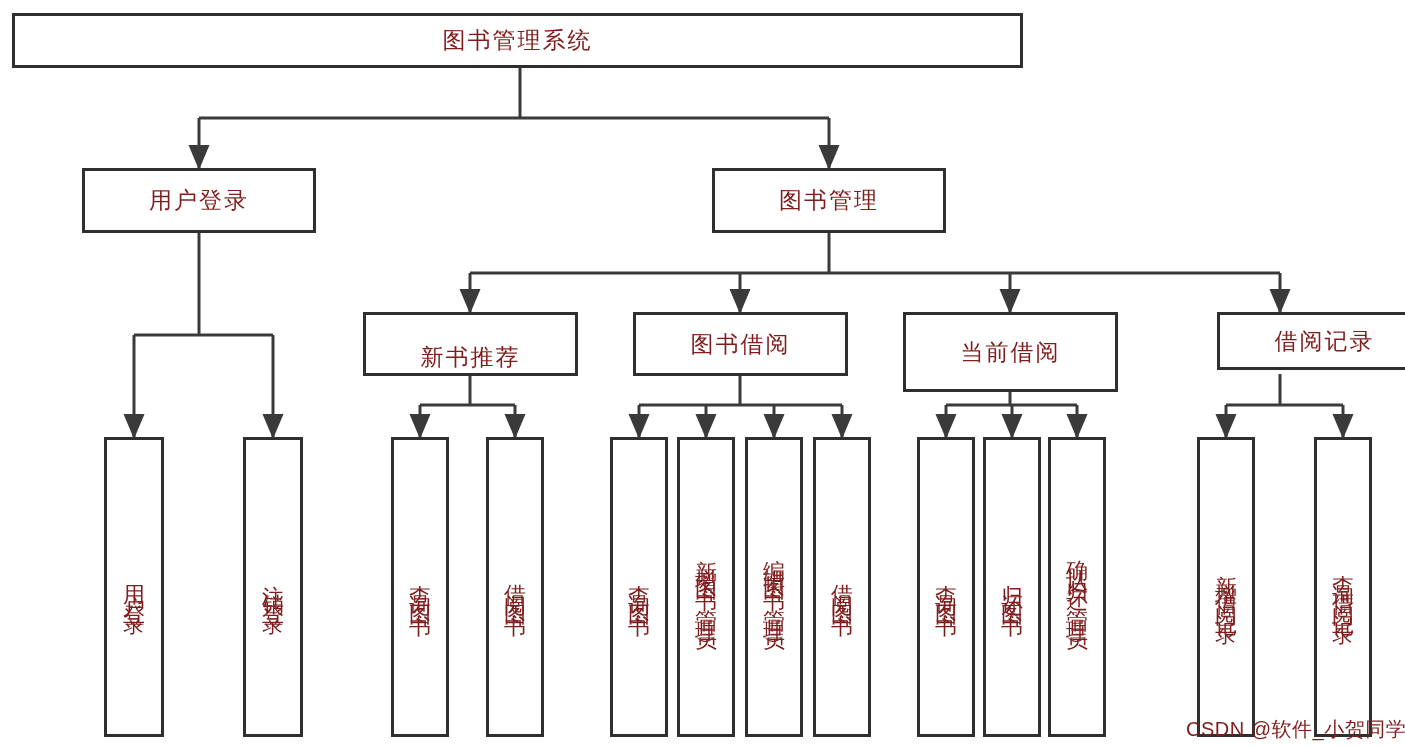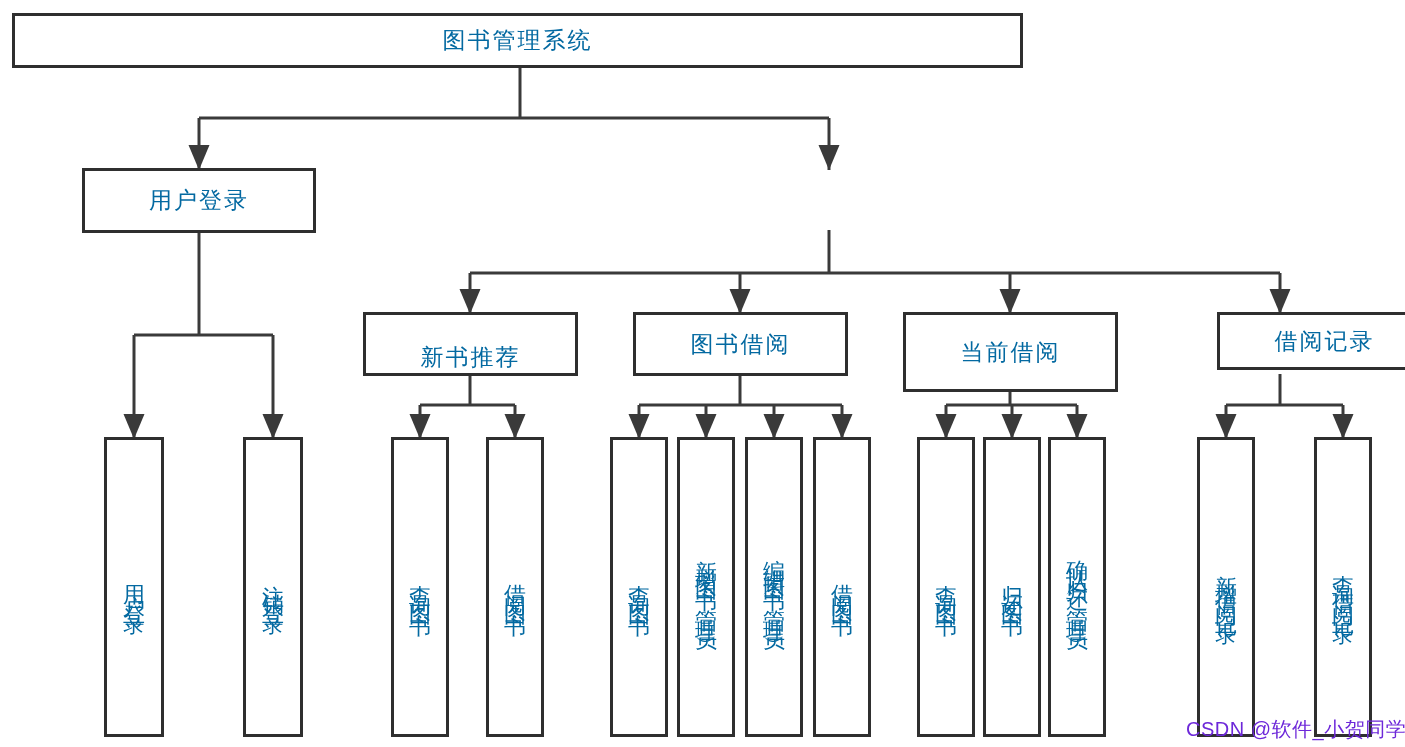--- a/index.html
+++ b/index.html
@@ -24,21 +24,21 @@
     stroke-linecap: butt;
   }
   .box {
     position: absolute;
     box-sizing: border-box;
     background: #ffffff;
     border: 3px solid #2f2f2f;
     display: flex;
     align-items: center;
     justify-content: center;
-    color: #0369a1;
+    color: #7f1d1d;
     z-index: 1;
   }
   .hbox {
     font-size: 23px;
     letter-spacing: 2px;
     white-space: nowrap;
   }
   .vbox .vtext {
     writing-mode: vertical-rl;
     text-orientation: mixed;
@@ -46,21 +46,21 @@
     letter-spacing: 10px;
     line-height: 1;
     white-space: nowrap;
   }
   .watermark {
     position: absolute;
     left: 1186px;
     top: 716px;
     font-size: 20px;
     letter-spacing: 0.5px;
-    color: #6d28d9;
+    color: #7f1d1d;
     z-index: 2;
     white-space: nowrap;
   }
 </style>
 </head>
 <body>
 
 <div class="stage">
 
   <svg class="connectors" viewBox="0 0 1405 747" xmlns="http://www.w3.org/2000/svg">
@@ -125,20 +125,23 @@
     </g>
   </svg>
 
   <div class="box hbox" style="left:12px; top:13px; width:1011px; height:55px;">
     <span>图书管理系统</span>
   </div>
 
   <div class="box hbox" style="left:82px; top:168px; width:234px; height:65px;">
     <span>用户登录</span>
   </div>
+  <div class="box hbox" style="left:712px; top:168px; width:234px; height:65px;">
+    <span>图书管理</span>
+  </div>
 
   <div class="box hbox" style="left:363px; top:312px; width:215px; height:64px;align-items:flex-end;">
     <span>新书推荐</span>
   </div>
   <div class="box hbox" style="left:633px; top:312px; width:215px; height:64px;">
     <span>图书借阅</span>
   </div>
   <div class="box hbox" style="left:903px; top:312px; width:215px; height:80px;">
     <span>当前借阅</span>
   </div>

